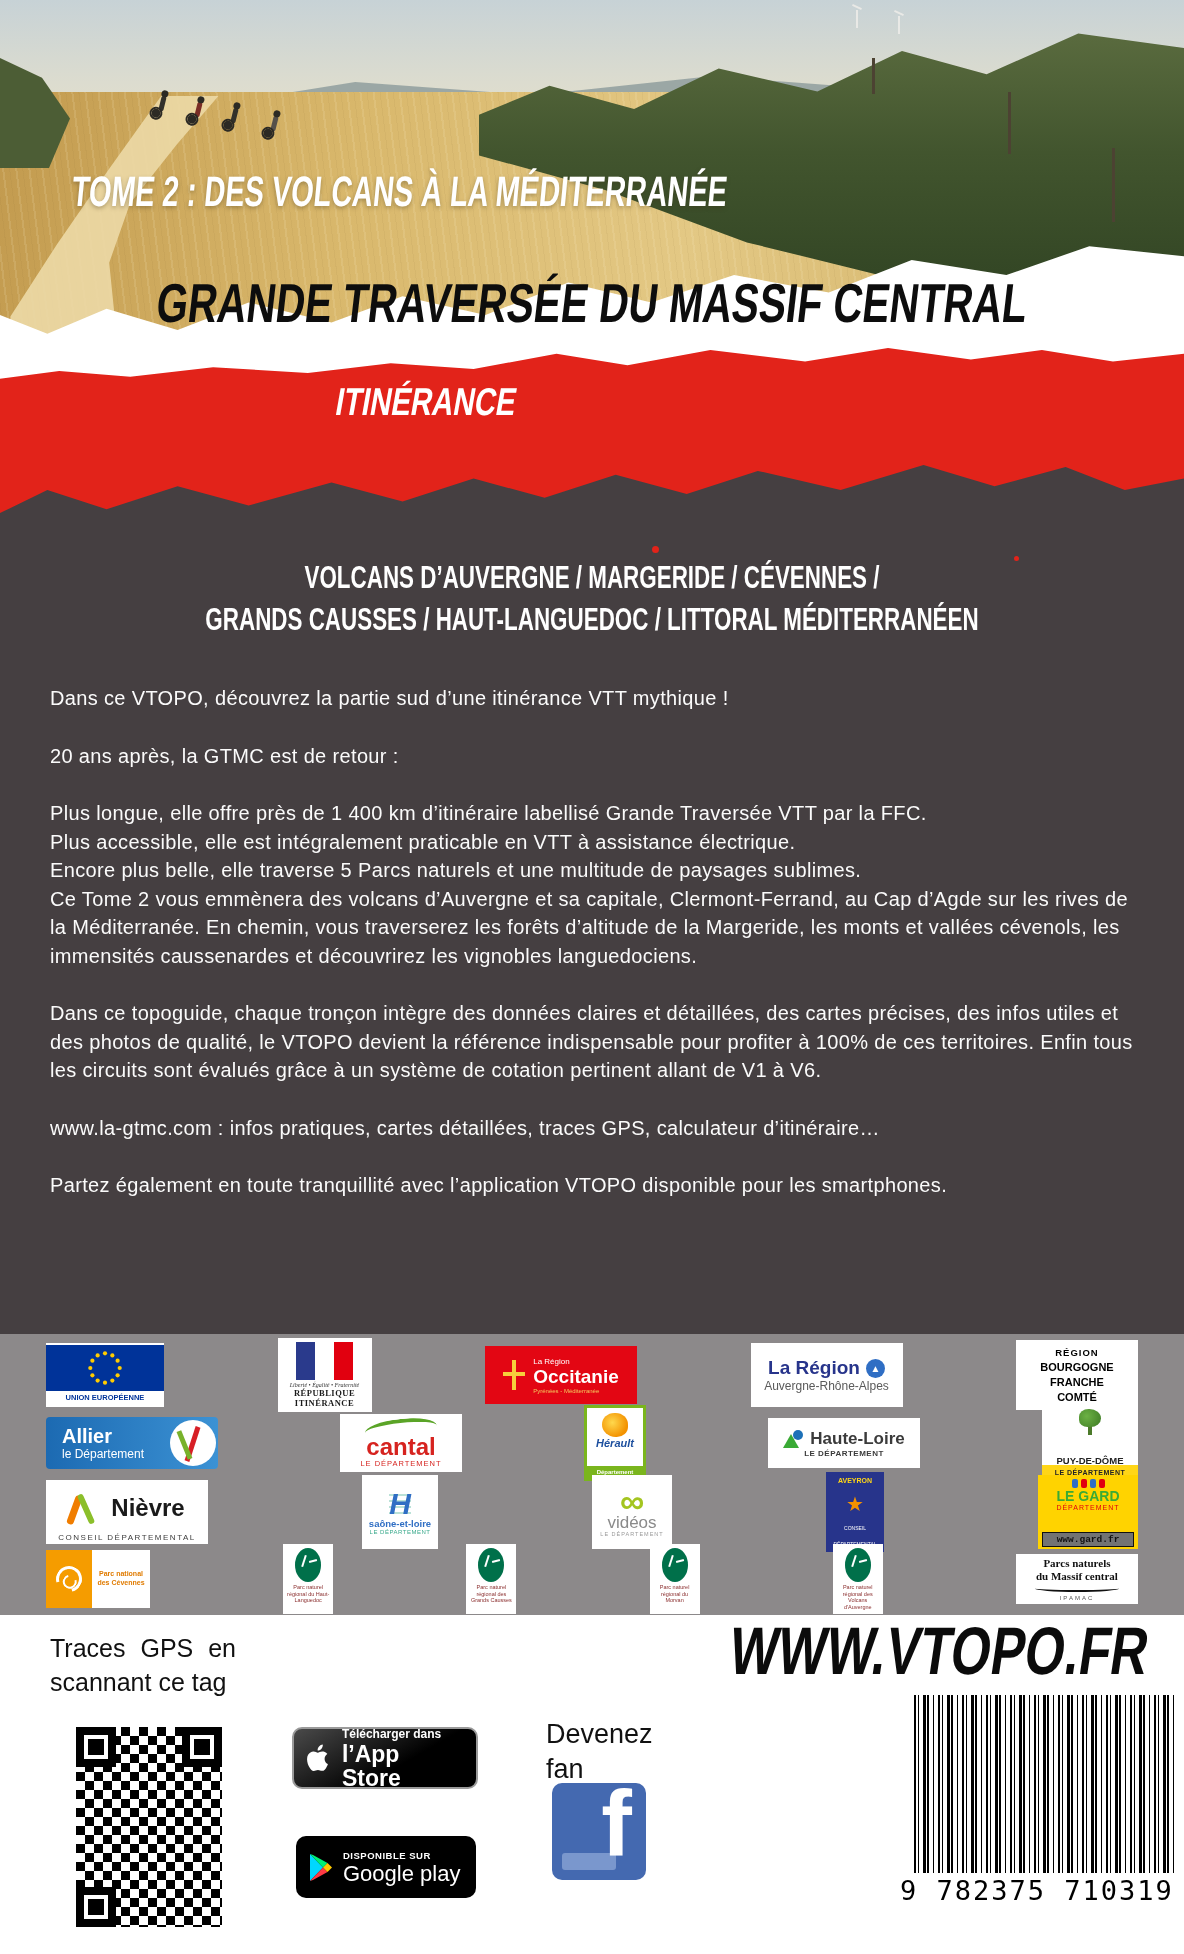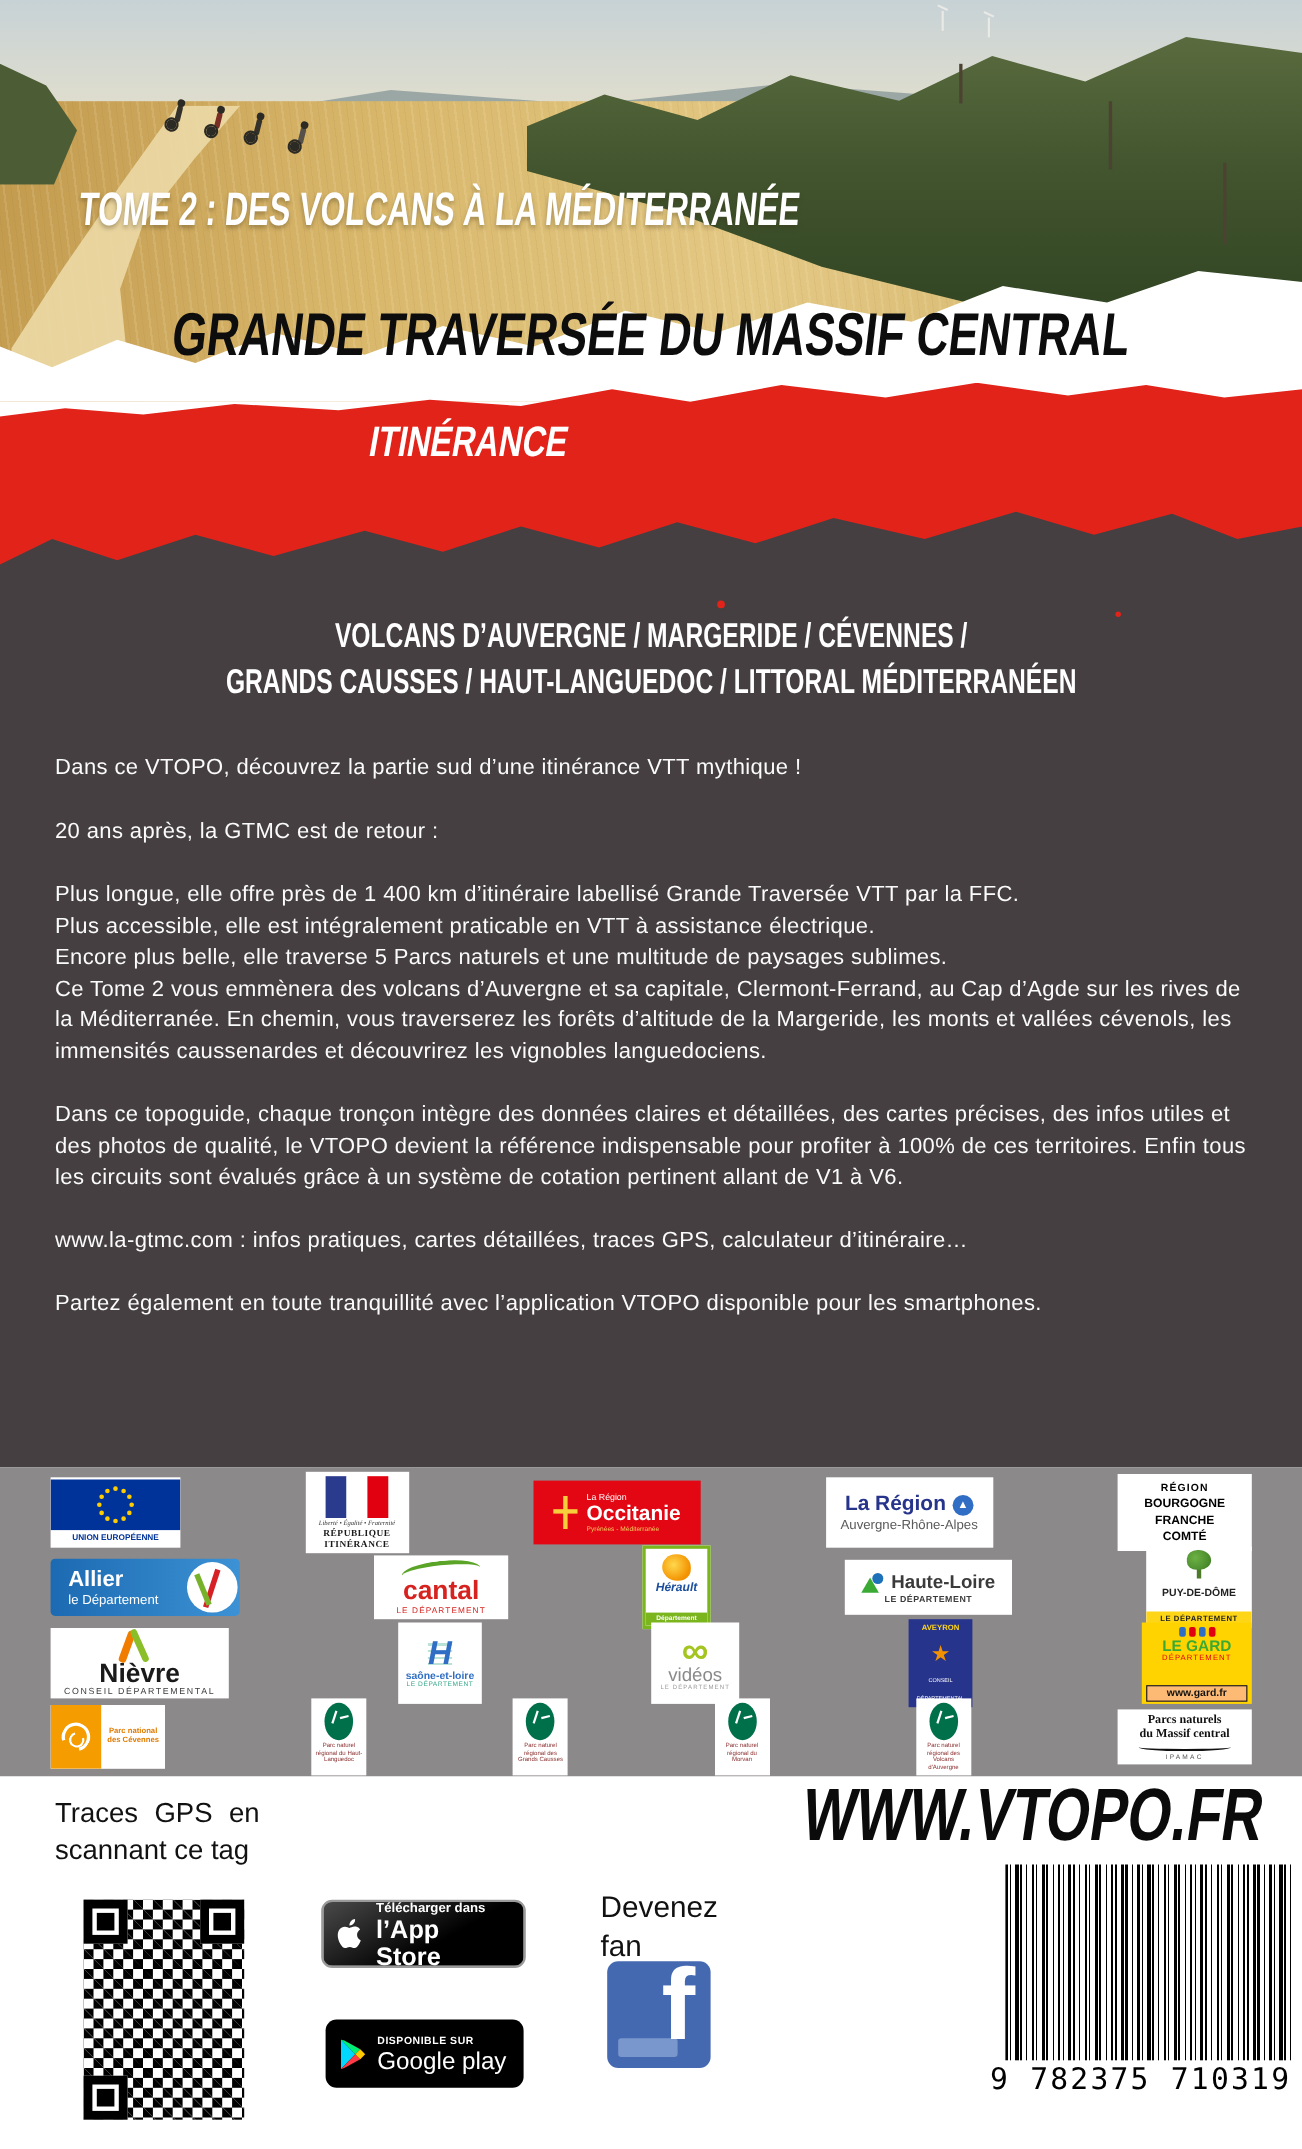--- a/index.html
+++ b/index.html
@@ -93,35 +93,35 @@
   .hl-icon{position:relative;width:20px;height:18px;}
   .hl-icon .tri{position:absolute;left:0;bottom:0;width:0;height:0;border-left:8px solid transparent;
        border-right:8px solid transparent;border-bottom:14px solid #3aaa35;}
   .hl-icon .dot{position:absolute;right:0;top:0;width:10px;height:10px;border-radius:50%;background:#1d71b8;}
   .pdd-tree{width:22px;height:26px;position:relative;}
   .pdd-tree::before{content:"";position:absolute;left:9px;bottom:0;width:4px;height:12px;background:#4c7a2a;}
   .pdd-tree::after{content:"";position:absolute;left:0;top:0;width:22px;height:18px;border-radius:50% 60% 55% 45%;
        background:radial-gradient(circle at 35% 40%,#6cb144,#3c7a24);}
   .pdd-strip{position:absolute;bottom:0;left:0;right:0;height:15px;background:#ffd617;color:#222;font-size:7px;
        font-weight:bold;display:flex;align-items:center;justify-content:center;letter-spacing:.5px;}
-  .nievre{position:relative;flex-direction:column;gap:8px;padding-bottom:8px;}
+  .nievre{position:relative;flex-direction:row;gap:8px;padding-bottom:8px;}
   .nv-swoosh{position:relative;width:34px;height:30px;}
   .nv-swoosh::before{content:"";position:absolute;left:2px;top:2px;width:7px;height:30px;background:#f07d00;transform:rotate(20deg);border-radius:3px;}
   .nv-swoosh::after{content:"";position:absolute;left:14px;top:0;width:6px;height:32px;background:#8bbf2a;transform:rotate(-24deg);border-radius:3px;}
   .nv-foot{position:absolute;bottom:2px;left:0;right:0;font-size:8px;color:#3c3c3c;letter-spacing:1.5px;}
   .sl-h{font-size:30px;font-weight:bold;font-style:italic;color:#2f6ec4;line-height:28px;
        background:repeating-linear-gradient(0deg,transparent 0 4px,rgba(58,170,140,.35) 4px 6px);}
   .loz-inf{font-size:34px;color:#a4c520;line-height:26px;font-weight:bold;}
   .aveyron{background:#27348b;justify-content:space-between;padding:5px 2px;}
   .av-star{font-size:20px;color:#f39200;line-height:20px;}
   .gard{background:#ffd300;justify-content:flex-start;padding-top:4px;position:relative;}
   .gard-figs{display:flex;gap:3px;margin-bottom:1px;}
   .gard-figs span{width:6px;height:9px;border-radius:2px;}
-  .gard-url{position:absolute;bottom:2px;left:4px;right:4px;height:15px;background:#fdba74;border:1px solid #111;
-       font-size:9.5px;font-weight:bold;color:#111;display:flex;align-items:center;justify-content:center;}
+  .gard-url{position:absolute;bottom:2px;left:4px;right:4px;height:15px;background:#737373;border:1px solid #111;
+       font-size:9.5px;font-weight:bold;color:#111;display:flex;align-items:center;justify-content:center;font-family:Liberation Mono, monospace;}
   .cev{flex-direction:row;padding:0;}
   .cev-left{width:46px;height:100%;background:#f59c00;display:flex;align-items:center;justify-content:center;position:relative;}
   .cev-spiral{width:26px;height:26px;border:3px solid #fff;border-radius:50%;border-bottom-color:transparent;position:relative;transform:rotate(30deg);}
   .cev-spiral::after{content:"";position:absolute;left:5px;top:5px;width:10px;height:10px;border:2px solid #fff;
        border-radius:50%;border-top-color:transparent;}
   .cev-right{flex:1;padding:3px;font-size:7px;color:#e07b00;font-weight:bold;line-height:1.25;}
   .parc{justify-content:flex-start;padding-top:4px;}
   .parc-oval{width:26px;height:34px;border-radius:50%;background:#00704a;position:relative;margin-bottom:2px;}
   .parc-oval::before{content:"";position:absolute;left:8px;top:7px;width:2px;height:12px;background:#fff;transform:rotate(18deg);}
   .parc-oval::after{content:"";position:absolute;left:14px;top:12px;width:8px;height:2px;background:#fff;transform:rotate(-14deg);}
@@ -292,21 +292,21 @@
           <span class="hl-icon">
             <span class="tri"></span>
             <span class="dot"></span>
           </span>
           <span style="font-size:17px;font-weight:bold;color:#3b3b3b;">Haute-Loire</span>
         </div>
         <div style="font-size:8px;font-weight:bold;color:#3b3b3b;letter-spacing:.5px;">LE DÉPARTEMENT</div>
       </div>
       <div class="card" style="width:96px;height:74px;justify-content:flex-start;padding-top:3px;position:relative;">
         <div class="pdd-tree"></div>
-        <div style="font-size:9.5px;font-weight:bold;color:#222;margin-top:8px;">PUY-DE-DÔME</div>
+        <div style="font-size:9.5px;font-weight:bold;color:#222;margin-top:20px;">PUY-DE-DÔME</div>
         <div class="pdd-strip">LE DÉPARTEMENT</div>
       </div>
     </div>
 
     <div class="lrow lrow3">
       <div class="card nievre" style="width:162px;height:64px;">
         <div class="nv-swoosh"></div>
         <div style="font-size:24px;font-weight:bold;color:#1a1a1a;">Nièvre</div>
         <div class="nv-foot">CONSEIL DÉPARTEMENTAL</div>
       </div>

